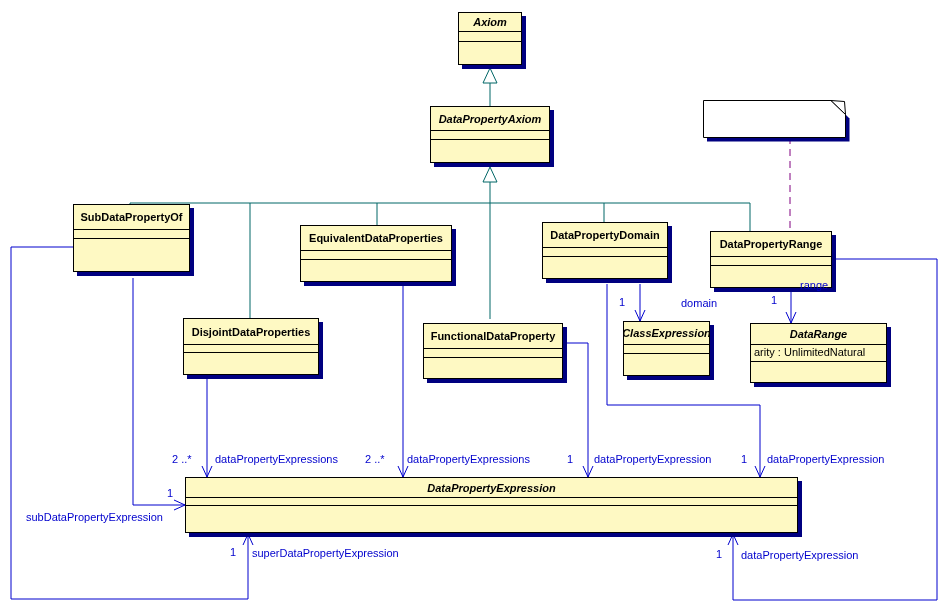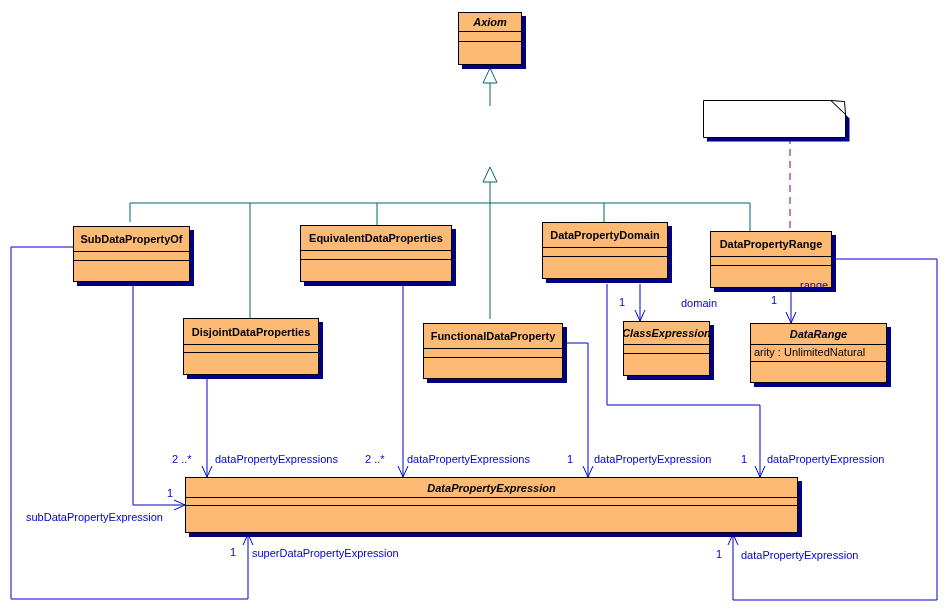--- a/index.html
+++ b/index.html
@@ -1,19 +1,19 @@
 <!DOCTYPE html>
 <html><head>
 <meta charset="utf-8">
 <style>
   html,body{margin:0;padding:0;background:#fff;}
   .canvas{position:relative;width:949px;height:611px;background:#ffffff;overflow:hidden;
           font-family:"Liberation Sans",sans-serif;}
   svg.edges{position:absolute;left:0;top:0;z-index:0;}
-  .cls{position:absolute;background:#fdba74;border:1px solid #000;box-sizing:border-box;
+  .cls{position:absolute;background:#fef9c3;border:1px solid #000;box-sizing:border-box;
        box-shadow:4px 4px 0 #000080;z-index:1;display:flex;flex-direction:column;}
   .cls .t{border-bottom:1px solid #000;font-weight:bold;font-size:11px;color:#000;
           display:flex;align-items:center;justify-content:center;flex:0 0 auto;
           white-space:nowrap;overflow:hidden;}
   .cls .t.abs{font-style:italic;}
   .cls .a{border-bottom:1px solid #000;flex:0 0 auto;font-size:11px;color:#000;
           padding:1px 3px 0 3px;box-sizing:border-box;white-space:nowrap;overflow:hidden;}
   .cls .o{flex:1 1 auto;}
   .lbl{position:absolute;color:#0000cd;font-size:11px;line-height:12px;white-space:nowrap;z-index:2;}
   .note-text{position:absolute;color:#000;font-size:11px;line-height:14px;z-index:2;}
@@ -60,22 +60,27 @@
       <polygon points="831,100.5 844.5,101.5 845.5,114.5" fill="#ffffff"></polygon>
     </g>
   </svg>
 
   <div class="cls" style="left:458px;top:12px;width:64px;height:53px">
     <div class="t abs" style="height:18px">Axiom</div>
     <div class="a" style="height:10px"></div>
     <div class="o"></div>
   </div>
 
+  <div class="cls" style="left:430px;top:106px;width:120px;height:57px">
+    <div class="t abs" style="height:23px">DataPropertyAxiom</div>
+    <div class="a" style="height:9px"></div>
+    <div class="o"></div>
+  </div>
 
-  <div class="cls" style="left:73px;top:226px;width:117px;height:56px">
+  <div class="cls" style="left:73px;top:204px;width:117px;height:68px">
     <div class="t" style="height:24px">SubDataPropertyOf</div>
     <div class="a" style="height:9px"></div>
     <div class="o"></div>
   </div>
 
   <div class="cls" style="left:300px;top:225px;width:152px;height:57px">
     <div class="t" style="height:24px">EquivalentDataProperties</div>
     <div class="a" style="height:9px"></div>
     <div class="o"></div>
   </div>

